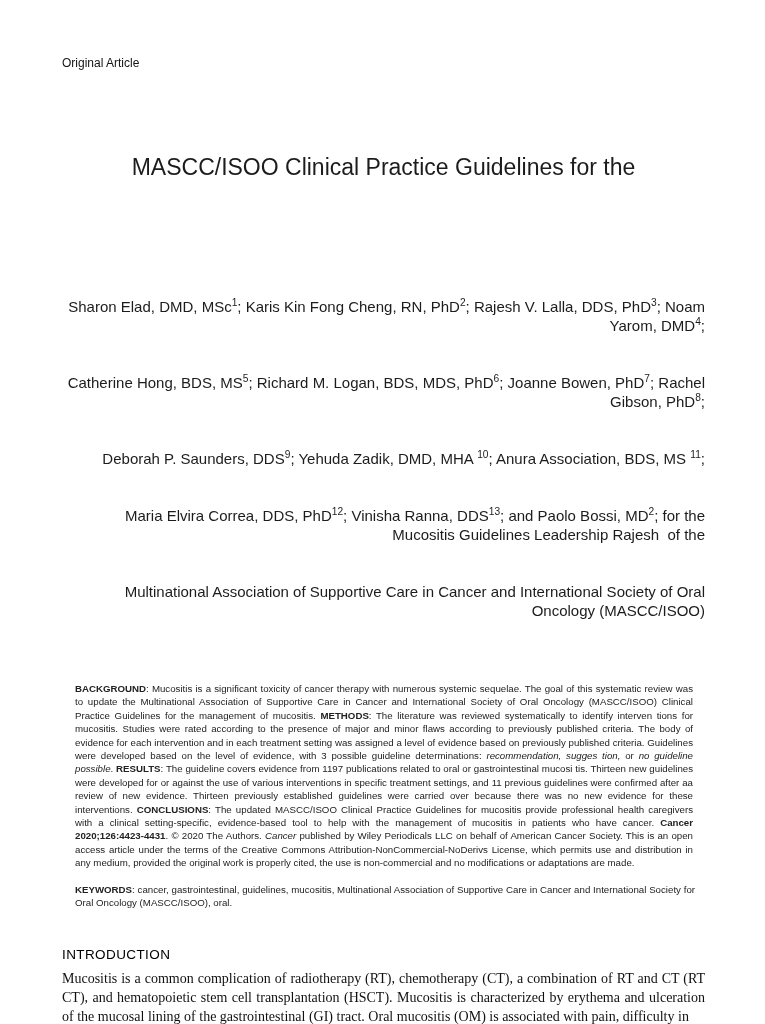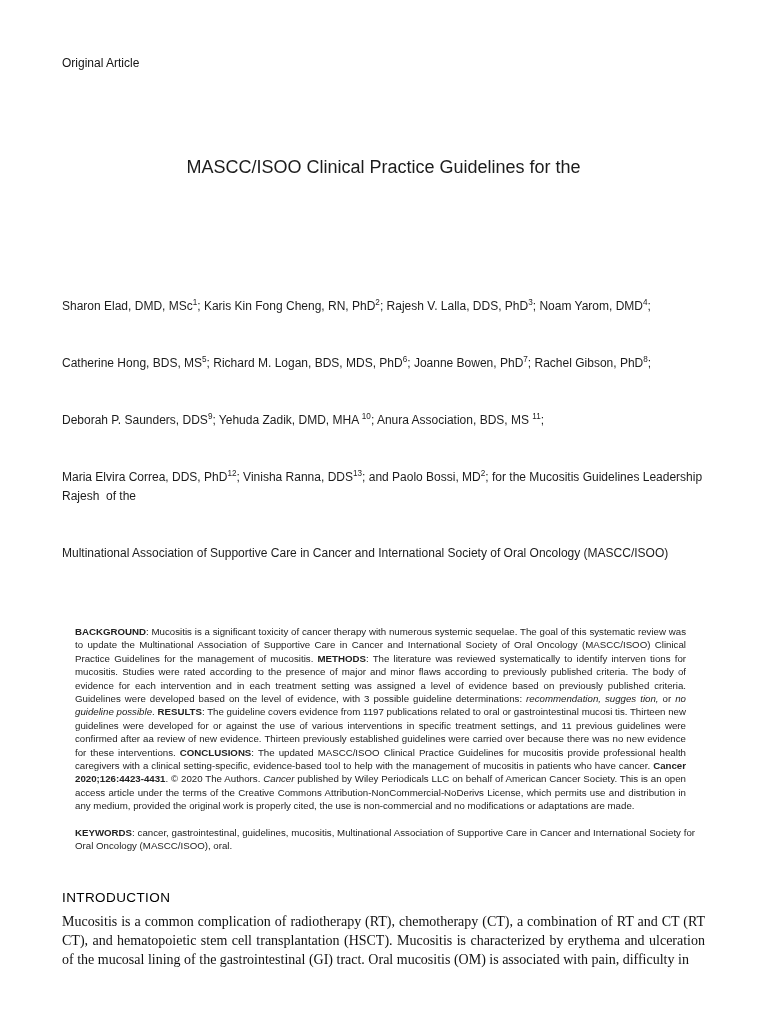--- a/index.html
+++ b/index.html
@@ -6,36 +6,36 @@
   body{
     width:765px;height:1024px;
     background:#ffffff;color:#141414;
     font-family:"Liberation Sans",sans-serif;
     overflow:hidden;
   }
   .page{padding:56px 60px 0 62px;}
   .kicker{font-size:12px;line-height:14px;}
   .title{
     margin-top:20px;text-align:center;
-    font-size:18px;line-height:31px;
+    font-size:23px;line-height:31px;
     white-space:pre-wrap;color:#1c1c1c;
   }
   .authors{
-    margin-top:14px;text-align:left;
-    font-size:12px;line-height:19px;
+    margin-top:14px;text-align:right;
+    font-size:15px;line-height:19px;
     white-space:pre-wrap;color:#1c1c1c;
   }
   sup{line-height:0;font-size:68%;vertical-align:super;}
   .b{font-weight:bold;}
   .i{font-style:italic;}
   .fine{
     font-size:9.7px;line-height:13.4px;
     text-align:justify;color:#222;
   }
-  .abstract{margin:24px 19px 0 13px;}
+  .abstract{margin:24px 12px 0 13px;}
   .keywords{margin:13px 10px 0 13px;}
   .intro-heading{
     margin-top:37px;font-size:13.5px;
     letter-spacing:.4px;color:#000000;
   }
   .intro-body{
     margin-top:7px;
     font-family:"Liberation Serif",serif;
     font-size:14px;line-height:19px;
     text-align:justify;color:#101010;

